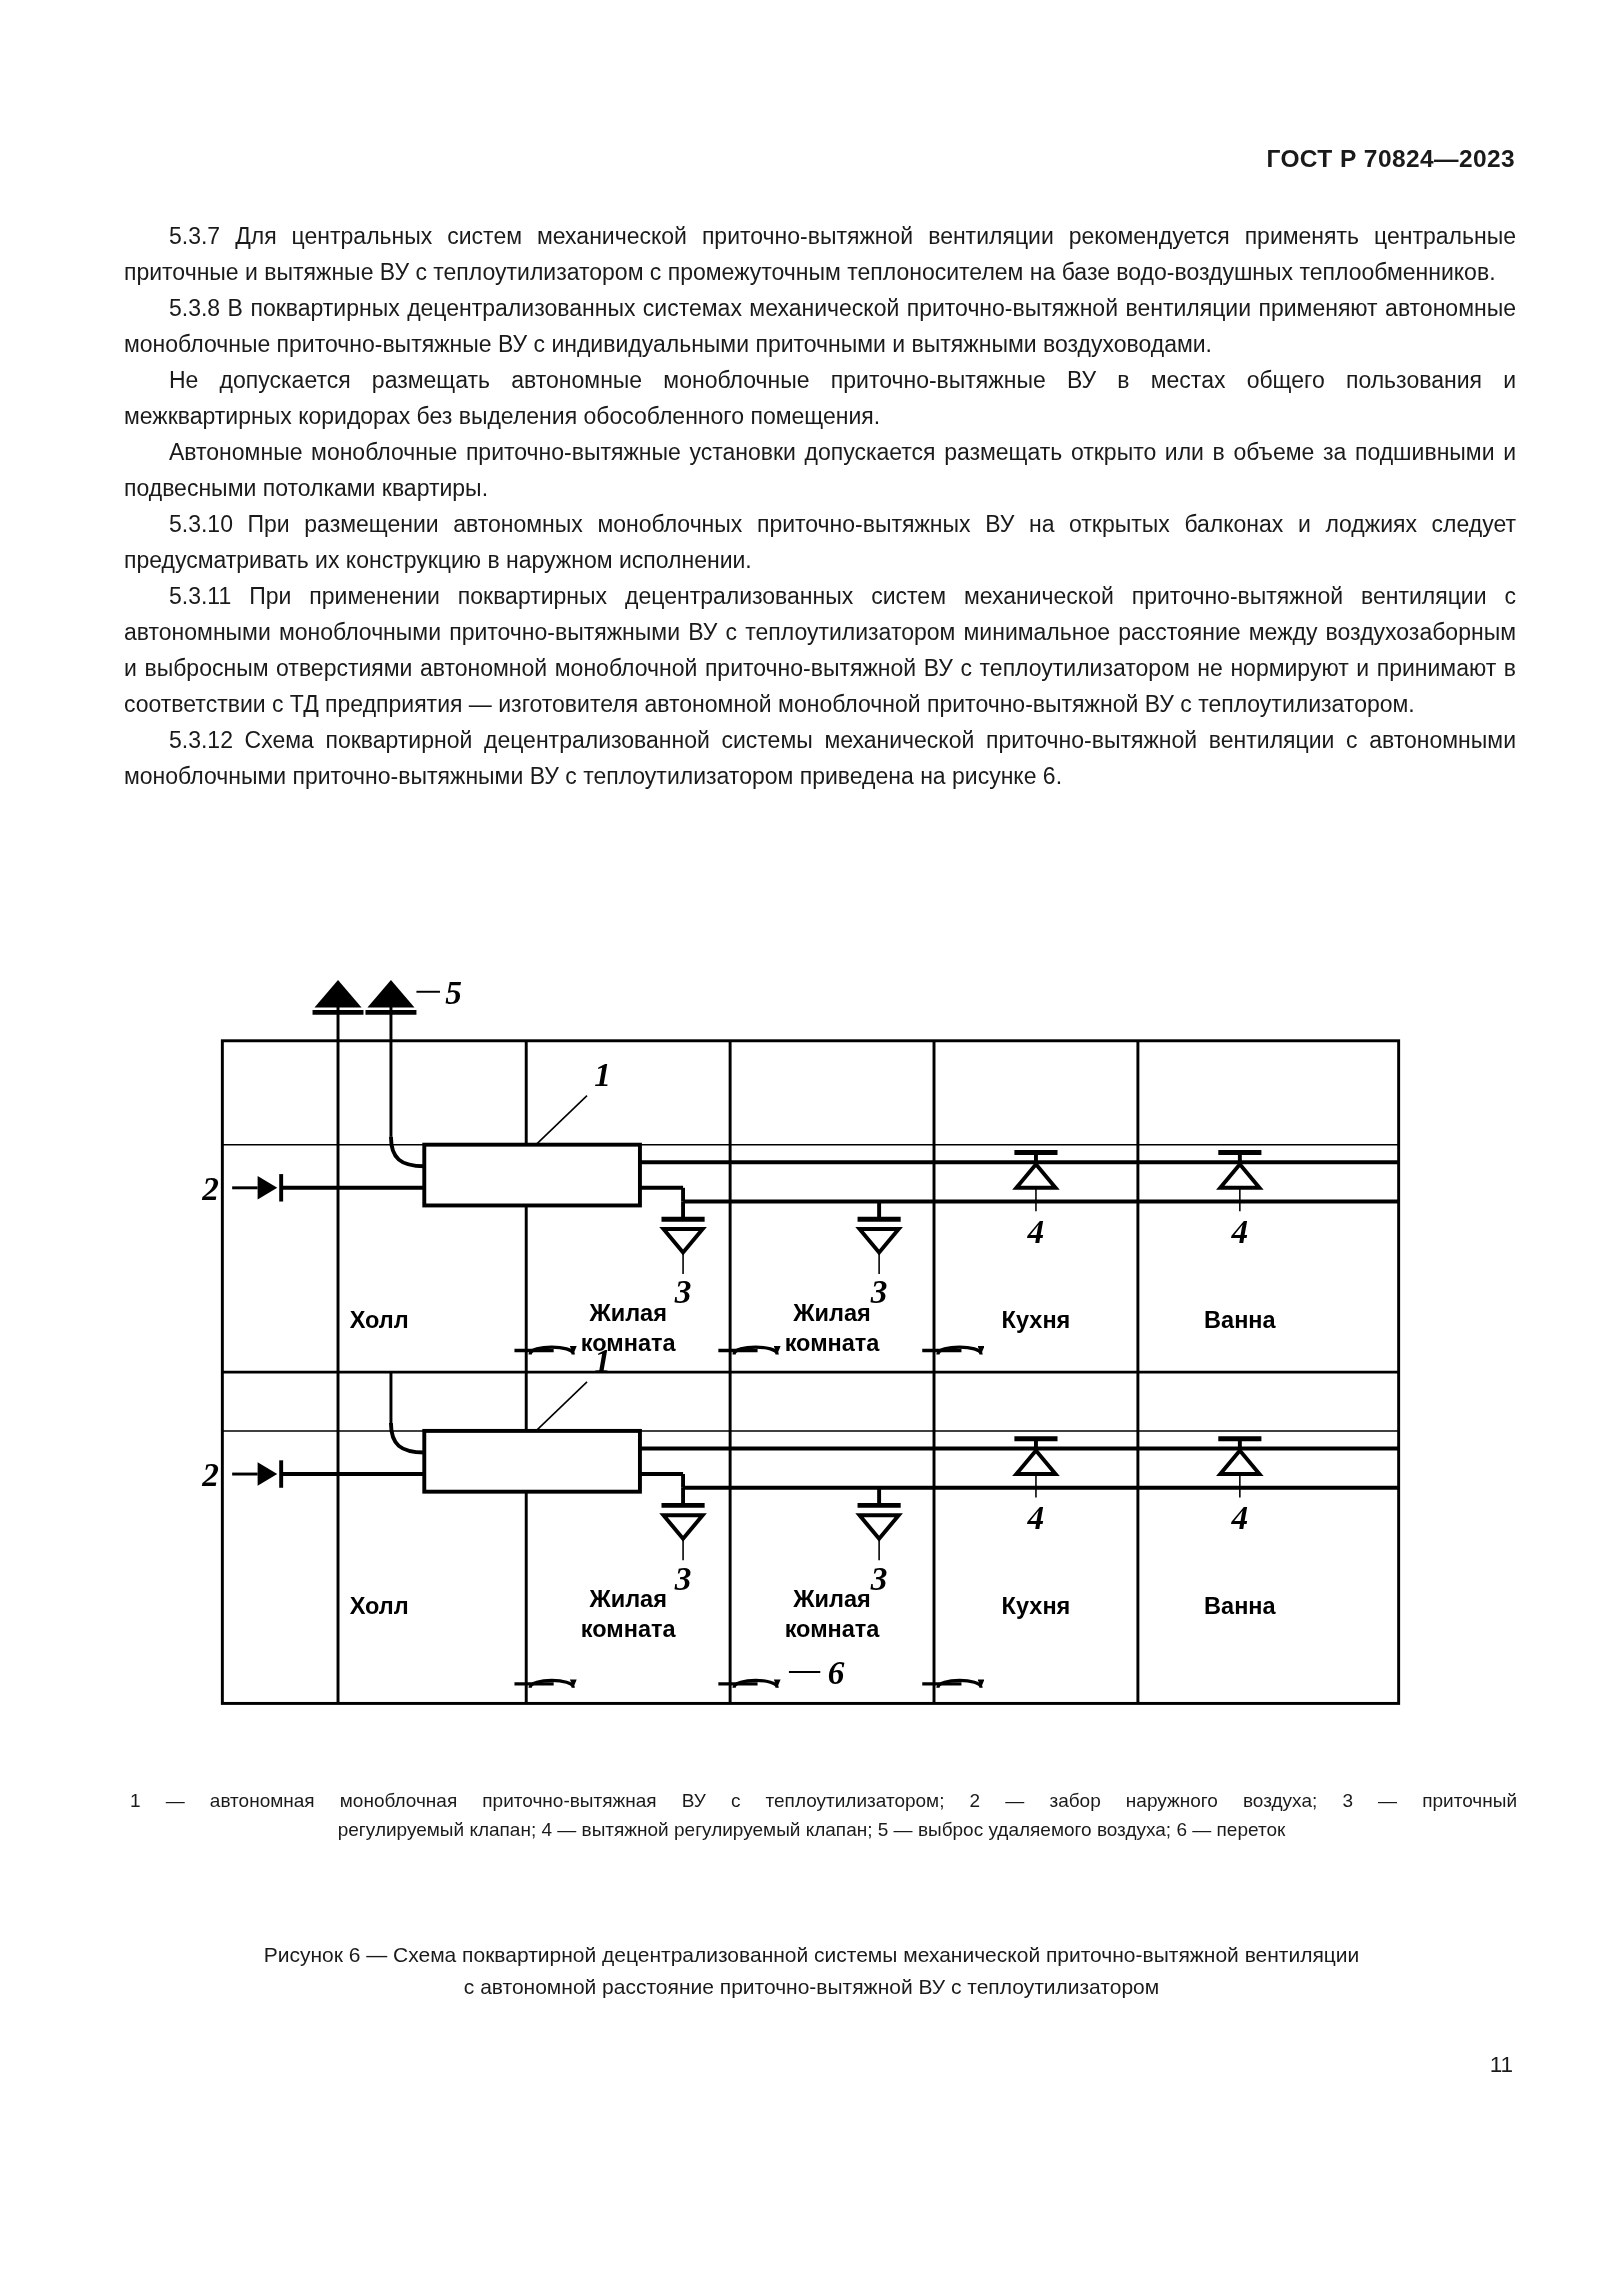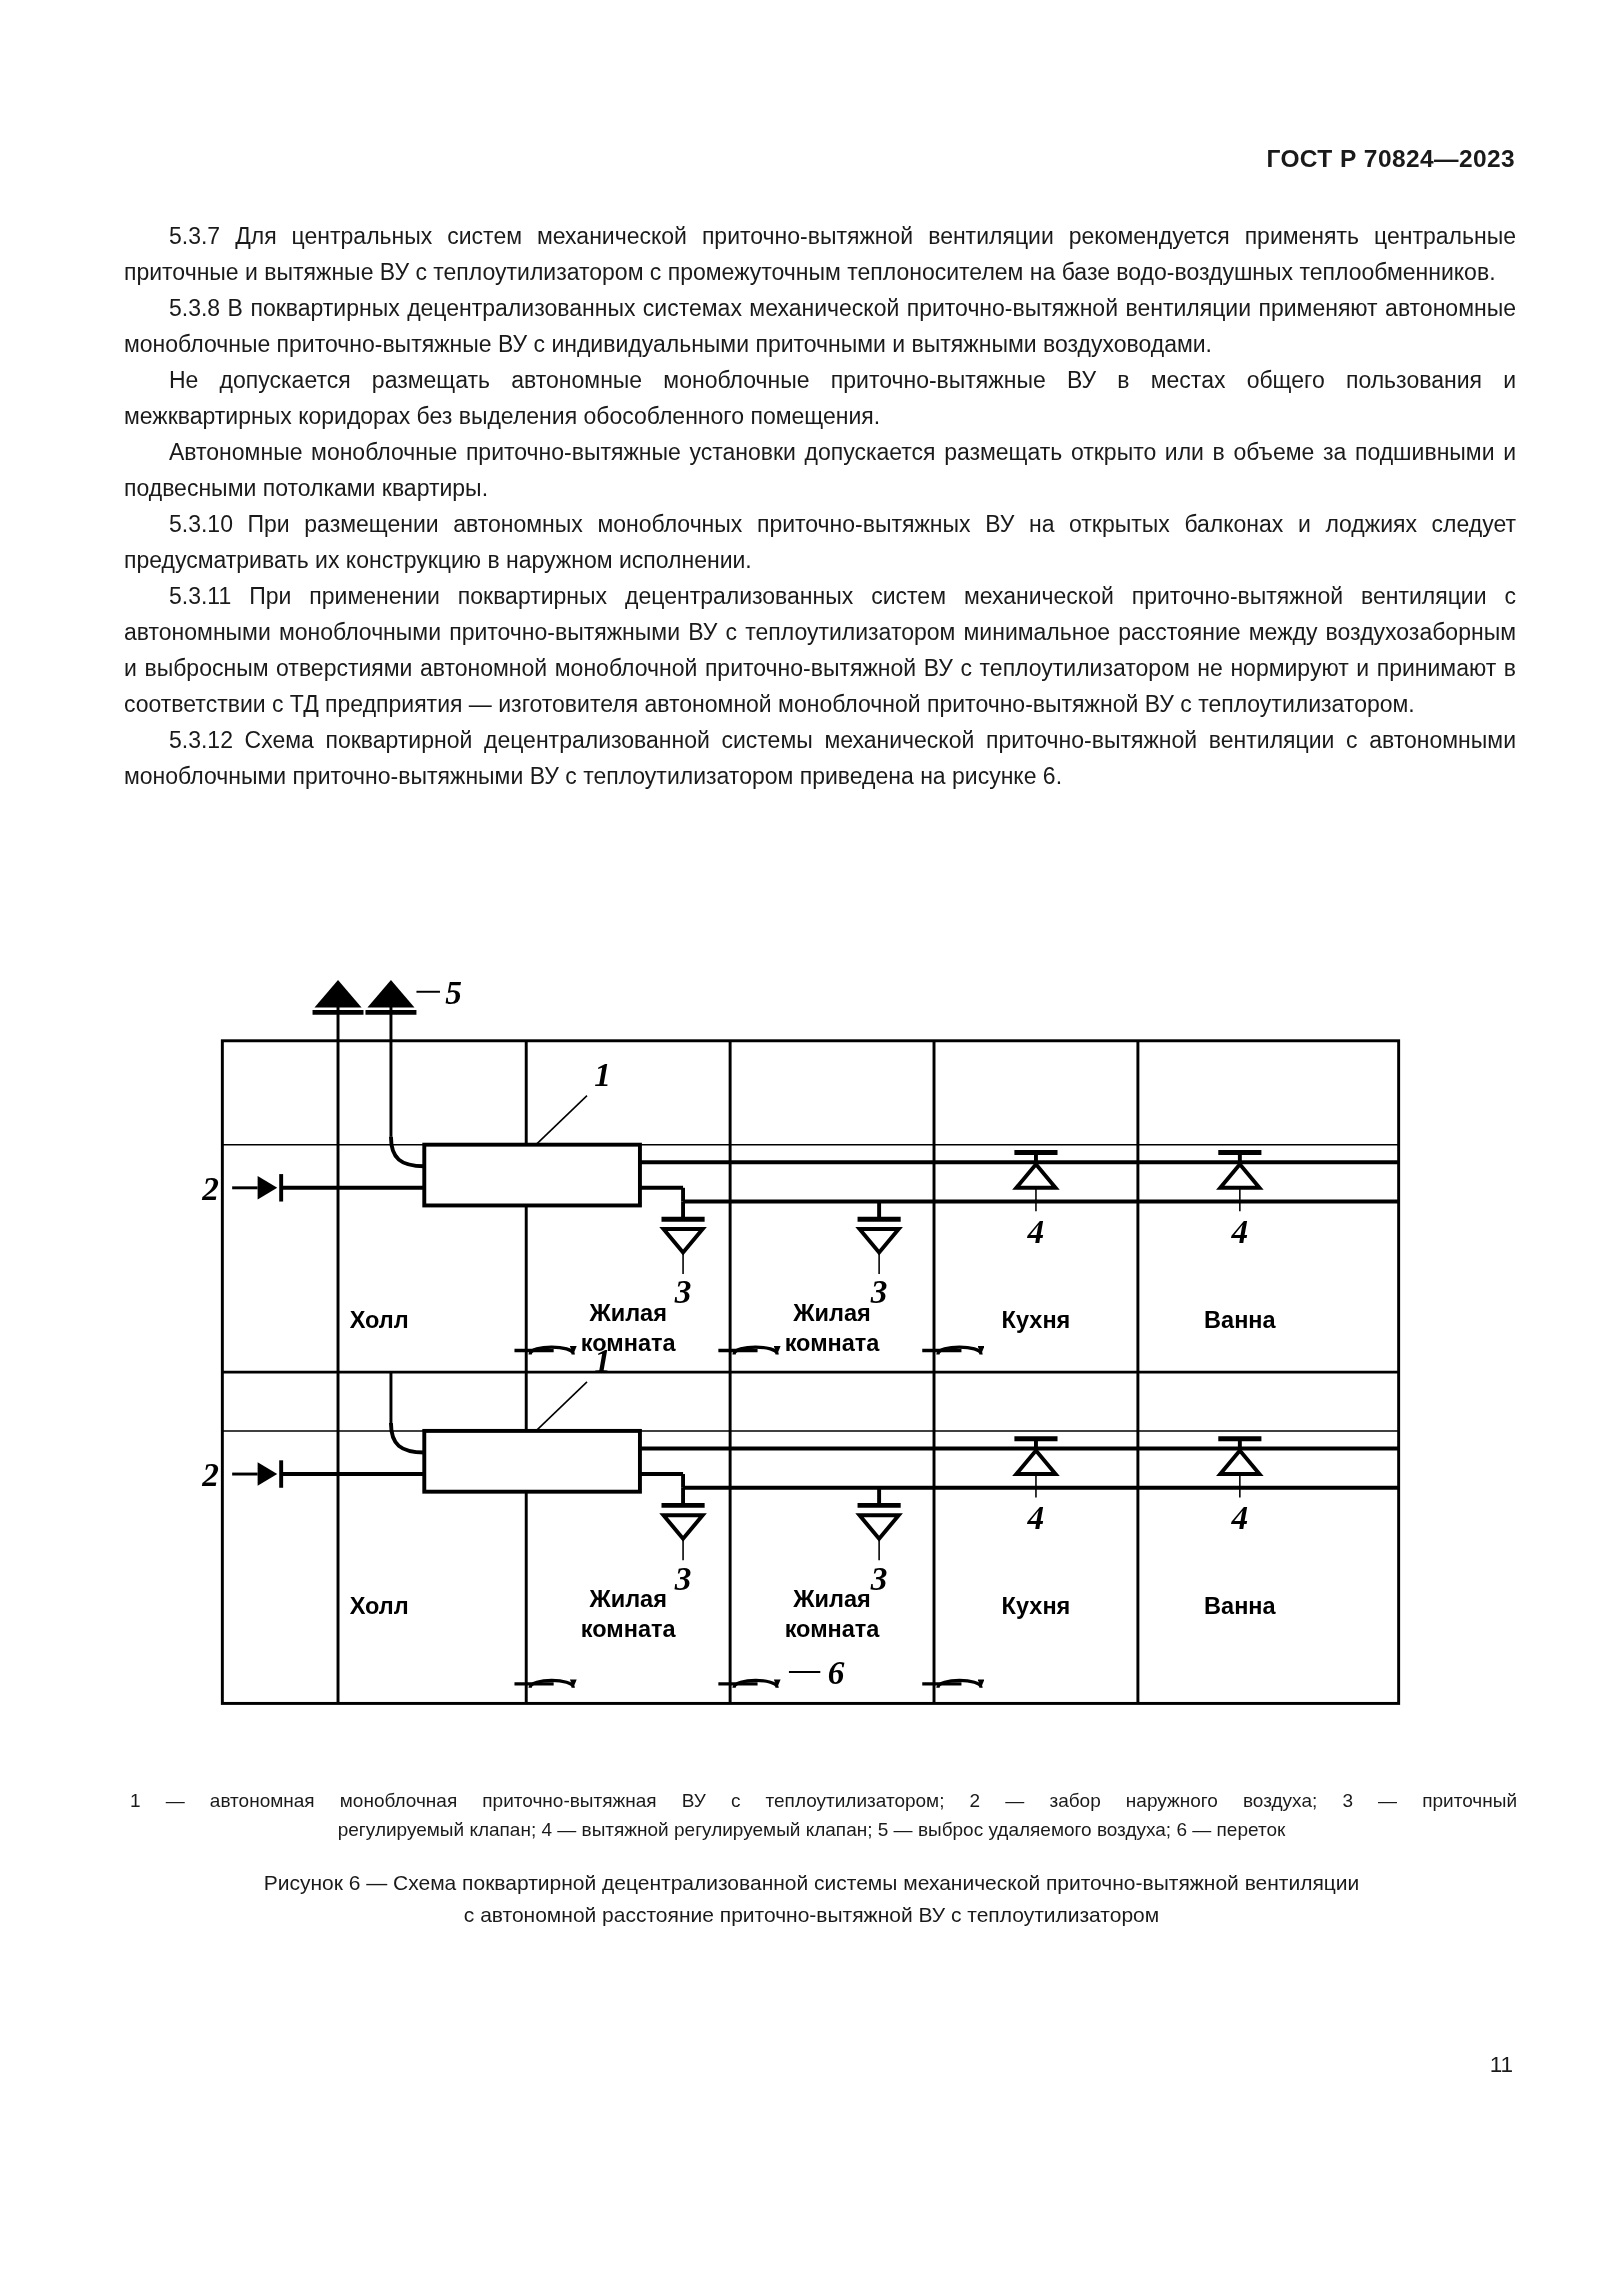--- a/index.html
+++ b/index.html
@@ -63,21 +63,21 @@
     width: 1411px;
     font-size: 19px;
     line-height: 29px;
     text-align: center;
   }
   .fig-legend .ln1 { display: block; text-align: justify; text-align-last: justify; margin-left: 24px; }
   .fig-legend .ln2 { display: block; }
   .fig-caption {
     position: absolute;
     left: 106px;
-    top: 1867px;
+    top: 1939px;
     width: 1411px;
     font-size: 21px;
     line-height: 32px;
     text-align: center;
   }
   .fig-caption span { display: block; }
   
   .page-number {
     position: absolute;
     right: 108px;

